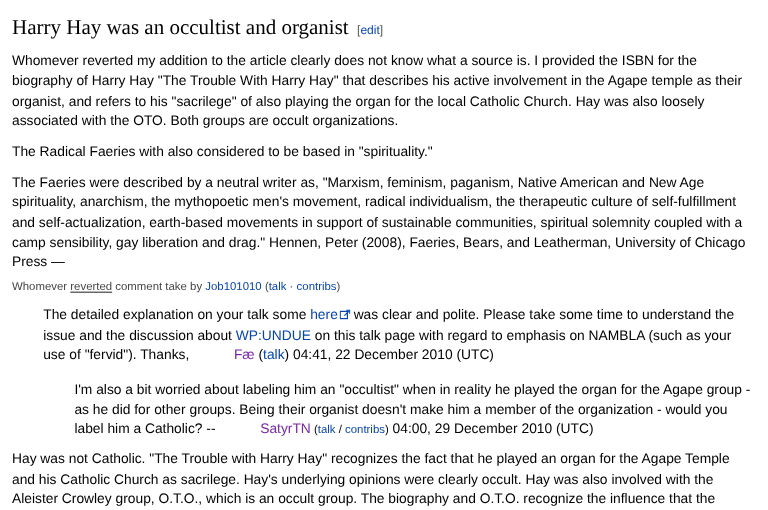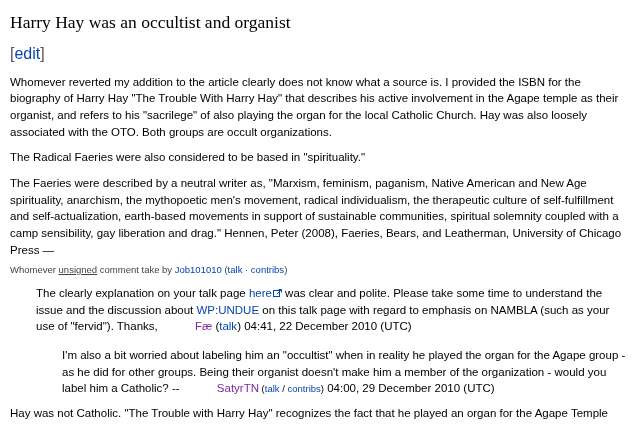--- a/index.html
+++ b/index.html
@@ -19,32 +19,31 @@
   .page {
     padding: 8px 10px 0 10px;
     box-sizing: border-box;
     width: 640px;
   }
   .heading-row {
     display: flex;
     align-items: baseline;
     gap: 7px;
     margin: 2px 0 8px 0;
-    flex-direction: column;
   }
   h2.section-title {
     font-family: "Liberation Serif", serif;
     font-size: 17.5px;
     font-weight: normal;
     margin: 0;
     padding: 0;
     color: #000;
   }
   .editlink {
-    font-size: 16px;
+    font-size: 10px;
     color: #000;
     white-space: nowrap;
   }
   .editlink .brk { color: #555; }
   .editlink a {
     color: #0645ad;
     text-decoration: none;
   }
   p {
     margin: 0 0 9px 0;
@@ -95,30 +94,30 @@
 
 <div class="page">
 
   <div class="heading-row">
     <h2 class="section-title">Harry Hay was an occultist and organist</h2>
     <span class="editlink"><span class="brk">[</span><a class="wlink" href="#">edit</a><span class="brk">]</span></span>
   </div>
 
   <p>Whomever reverted my addition to the article clearly does not know what a source is. I provided the ISBN for the biography of Harry Hay "The Trouble With Harry Hay" that describes his active involvement in the Agape temple as their organist, and refers to his "sacrilege" of also playing the organ for the local Catholic Church. Hay was also loosely associated with the OTO. Both groups are occult organizations.</p>
 
-  <p>The Radical Faeries were also considered to be based in "spirituality."</p>
+  <p>The Radical Faeries with also considered to be based in "spirituality."</p>
 
   <p>The Faeries were described by a neutral writer as, "Marxism, feminism, paganism, Native American and New Age spirituality, anarchism, the mythopoetic men's movement, radical individualism, the therapeutic culture of self-fulfillment and self-actualization, earth-based movements in support of sustainable communities, spiritual solemnity coupled with a camp sensibility, gay liberation and drag." Hennen, Peter (2008), Faeries, Bears, and Leatherman, University of Chicago Press —</p>
 
   <div class="small-note">
-    <span>Whomever </span><span class="u-underline">unsigned</span><span> comment take by </span><a class="wlink" href="#">Job101010</a><span> (</span><a class="wlink" href="#">talk</a><span> · </span><a class="wlink" href="#">contribs</a><span>)</span>
+    <span>Whomever </span><span class="u-underline">reverted</span><span> comment take by </span><a class="wlink" href="#">Job101010</a><span> (</span><a class="wlink" href="#">talk</a><span> · </span><a class="wlink" href="#">contribs</a><span>)</span>
   </div>
 
   <p class="indent1">
-    <span>The clearly explanation on your talk page </span><a class="wlink" href="#">here</a><span class="extlink-icon"><svg width="9" height="9" viewBox="0 0 9 9">
+    <span>The detailed explanation on your talk some </span><a class="wlink" href="#">here</a><span class="extlink-icon"><svg width="9" height="9" viewBox="0 0 9 9">
           <rect x="0.5" y="1.5" width="6" height="6" fill="none" stroke="#0645ad" stroke-width="1"></rect>
           <path d="M4 5 L8 1" stroke="#0645ad" stroke-width="1" fill="none"></path>
           <path d="M5.5 0.5 L8.5 0.5 L8.5 3.5" stroke="#0645ad" stroke-width="1" fill="none"></path>
         </svg></span><span> was clear and polite. Please take some time to understand the issue and the discussion about </span><a class="wlink" href="#">WP:UNDUE</a><span> on this talk page with regard to emphasis on NAMBLA (such as your use of "fervid"). Thanks, </span><a class="sig-purple" href="#">Fæ</a><span> (</span><a class="wlink" href="#">talk</a><span>)</span><span> 04:41, 22 December 2010 (UTC)</span>
   </p>
 
   <p class="indent2">
     <span>I'm also a bit worried about labeling him an "occultist" when in reality he played the organ for the Agape group - as he did for other groups. Being their organist doesn't make him a member of the organization - would you label him a Catholic? -- </span><a class="sig-purple" href="#">SatyrTN</a><span class="sig-small"> (</span><a class="wlink sig-small" href="#">talk</a><span class="sig-small"> / </span><a class="wlink sig-small" href="#">contribs</a><span class="sig-small">)</span><span> 04:00, 29 December 2010 (UTC)</span>
   </p>
 

